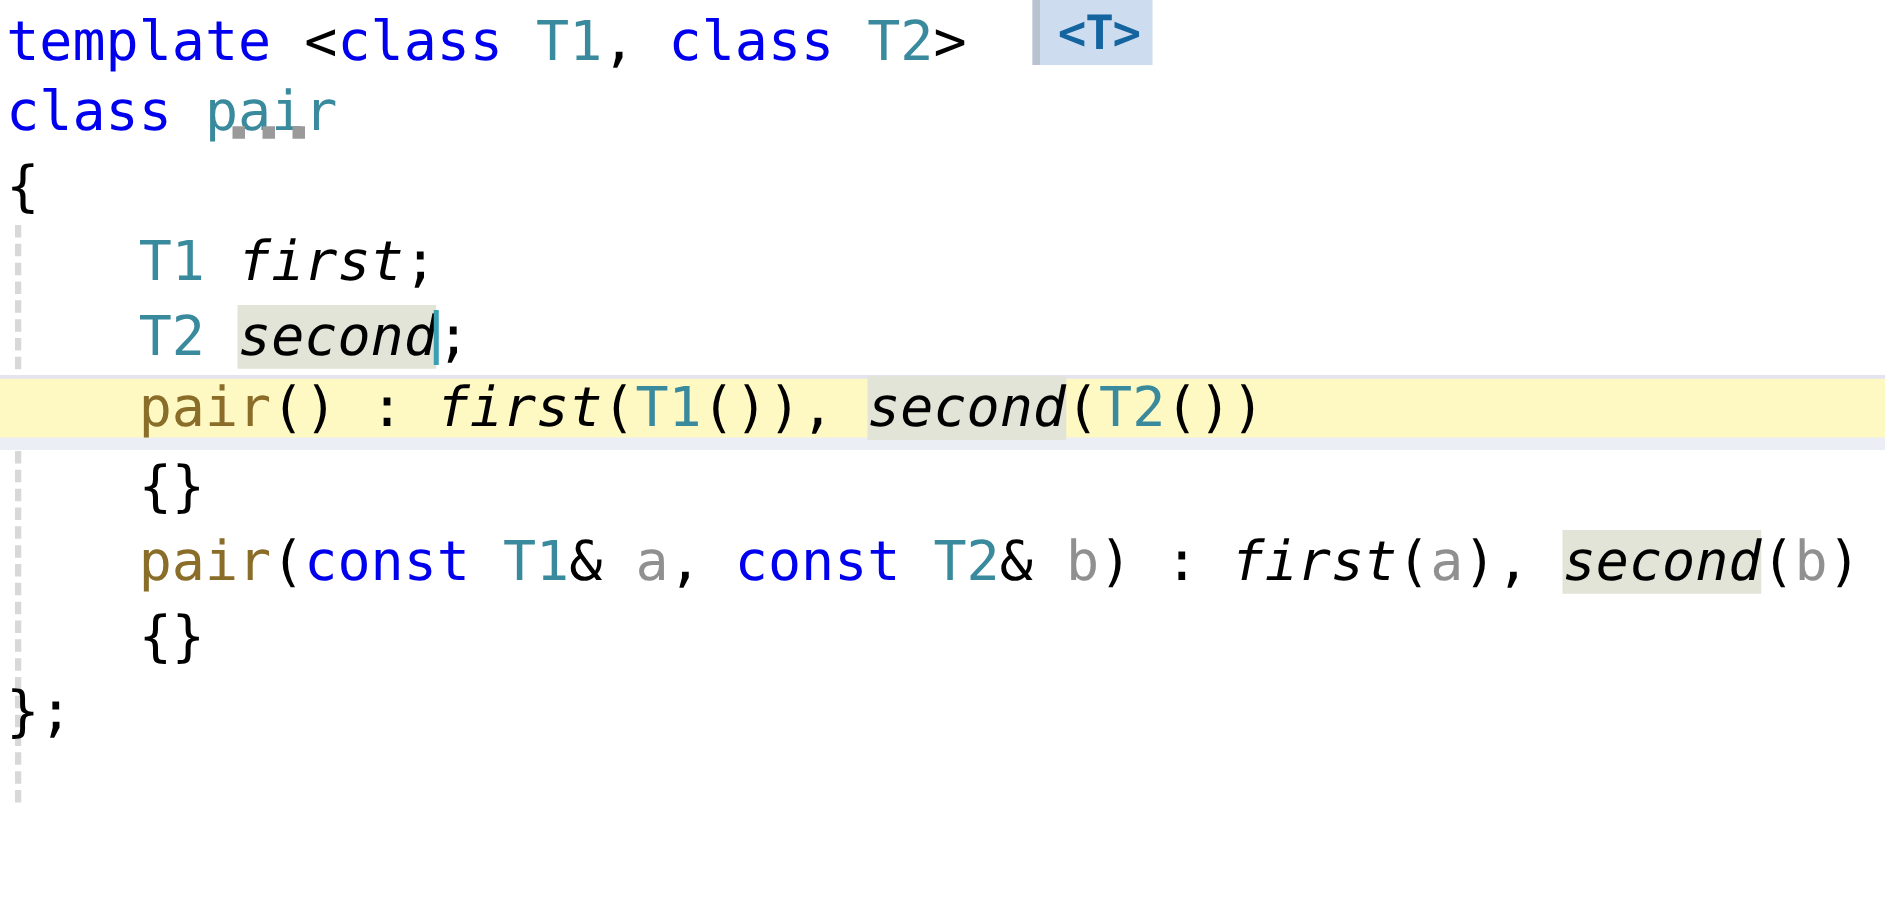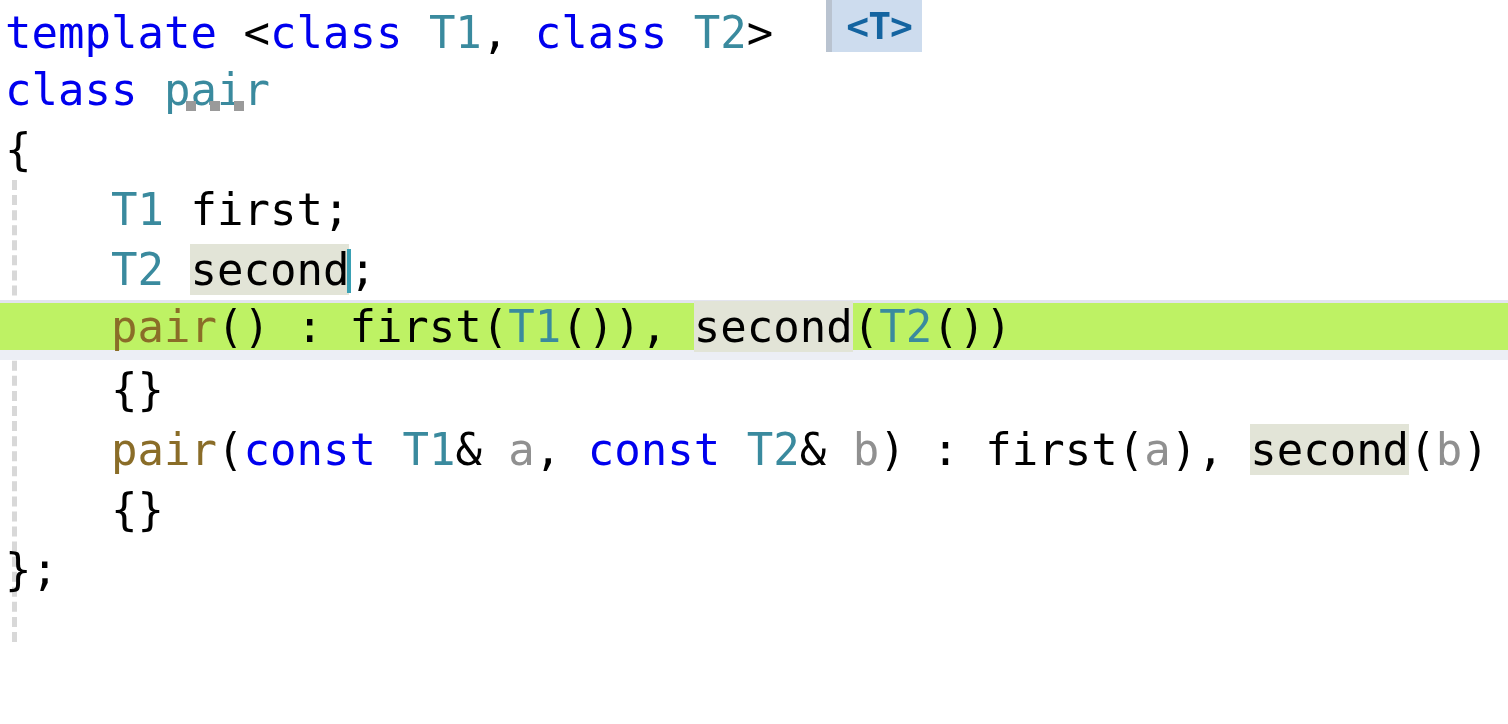--- a/index.html
+++ b/index.html
@@ -38,34 +38,34 @@
     position: relative;
     height: 60px;
     line-height: 60px;
     font-size: 44px;
     white-space: pre;
     padding-left: 5px;
     letter-spacing: 0px;
     color: #000000;
   }
   .line.current {
-    background: #bef264;
+    background: #fef9c3;
     border-top: 3px solid #e3e4ef;
     border-bottom: 10px solid #eceef5;
     height: 47px;
     line-height: 47px;
     margin-top: 0px;
   }
   
   .kw    { color: #0000ee; }
   .type  { color: #3a8a9e; }
   .fn    { color: #8a6d28; }
   .param { color: #909090; }
   .punct { color: #000000; }
-  .plain { color: #000000; }
+  .plain { color: #000000; font-style: italic; }
 
   .hl {
     background: #e2e4d7;
   }
 
   
   .tbadge {
     display: inline-block;
     position: relative;
     background: #cddcee;

